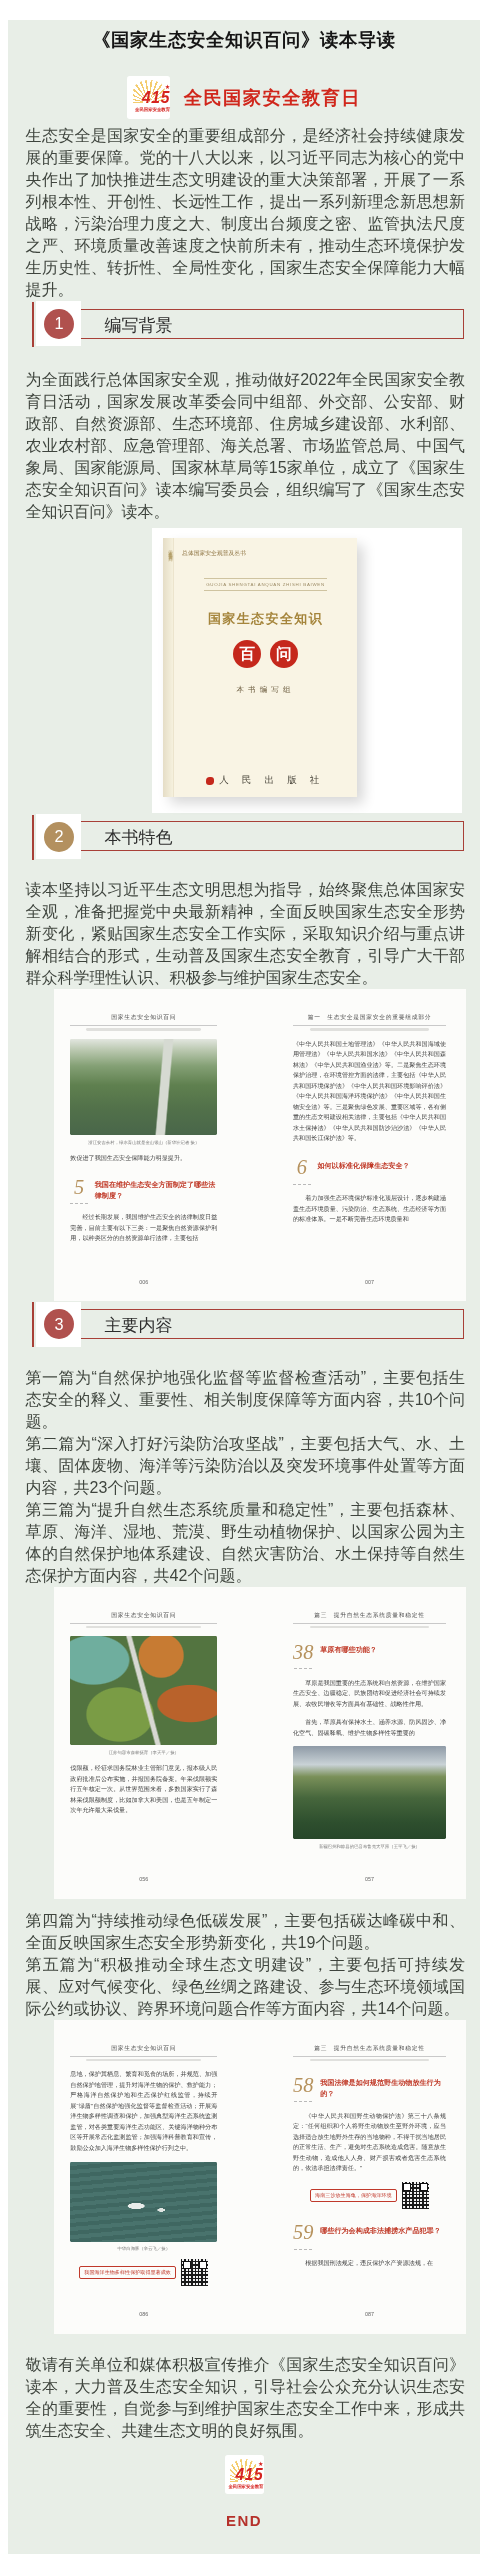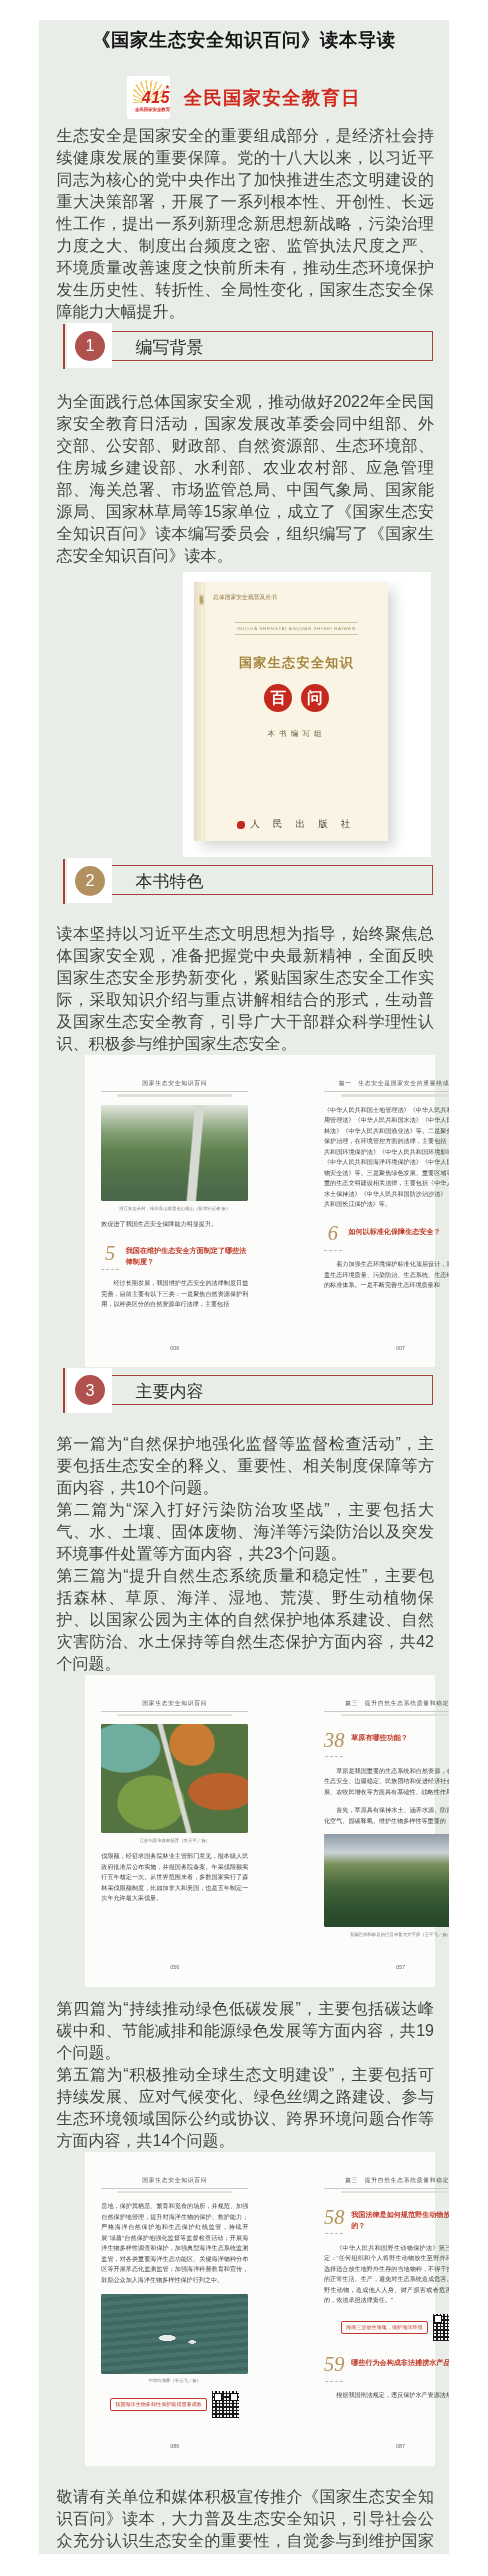--- a/index.html
+++ b/index.html
@@ -1,18 +1,18 @@
 <!DOCTYPE html>
 <html style="font-size:11px"><head>
 <meta charset="utf-8">
 <style>
   * { box-sizing: border-box; }
   html,body { margin:0; padding:0; background:#ffffff; }
   .page {
-    width:410px; height:2576px; margin:0 auto; position:relative;
+    width:472px; height:2576px; margin:0 auto; position:relative;
     background:#e8eee7; overflow:hidden;
     font-family:"Liberation Sans", sans-serif; color:#3f453e;
   }
   .strip-top { height:20.4px; background:#ffffff; }
   .strip-bottom { position:absolute; left:0; right:0; bottom:0; height:22px; background:#ffffff; }
 
   .doc-title {
     margin:6.8px 12.2px 0; font-size:18.3px; font-weight:bold; color:#151515;
     text-align:center; letter-spacing:0.7px; line-height:26px;
   }
@@ -256,21 +256,21 @@
         <div class="q-title">草原有哪些功能？</div>
       </div>
       <div class="pg-text ind">草原是我国重要的生态系统和自然资源，在维护国家生态安全、边疆稳定、民族团结和促进经济社会可持续发展、农牧民增收等方面具有基础性、战略性作用。</div>
       <div class="pg-text ind">首先，草原具有保持水土、涵养水源、防风固沙、净化空气、固碳释氧、维护生物多样性等重要的</div>
       <div class="pg-photo ph-grass"></div>
       <div class="pg-cap">新疆巴州和静县的巴音布鲁克大草原（王平飞／摄）</div>
       <div class="pg-num">057</div>
     </div>
   </div>
 
-  <p class="body-par mt16">第四篇为“持续推动绿色低碳发展”，主要包括碳达峰碳中和、节能减排和能源绿色发展等方面内容，共19个问题。</p>
+  <p class="body-par mt16">第四篇为“持续推动绿色低碳发展”，主要包括碳达峰碳中和、全面反映国家生态安全形势新变化，共19个问题。</p>
   <p class="body-par">第五篇为“积极推动全球生态文明建设”，主要包括可持续发展、应对气候变化、绿色丝绸之路建设、参与生态环境领域国际公约或协议、跨界环境问题合作等方面内容，共14个问题。</p>
 
   <div class="spread h462">
     <div class="pcol l">
       <div class="pg-header">
         <div class="pg-h-title">国家生态安全知识百问</div>
         <div class="pg-h-line"></div>
         <div class="pg-h-sub"></div>
       </div>
       <div class="pg-text">息地，保护其栖息、繁育和觅食的场所，并规范、加强自然保护地管理，提升对海洋生物的保护、救护能力；严格海洋自然保护地和生态保护红线监管，持续开展“绿盾”自然保护地强化监督等监督检查活动；开展海洋生物多样性调查和保护，加强典型海洋生态系统监测监管，对各类重要海洋生态功能区、关键海洋物种分布区等开展常态化监测监管；加强海洋科普教育和宣传，鼓励公众加入海洋生物多样性保护行列之中。</div>

